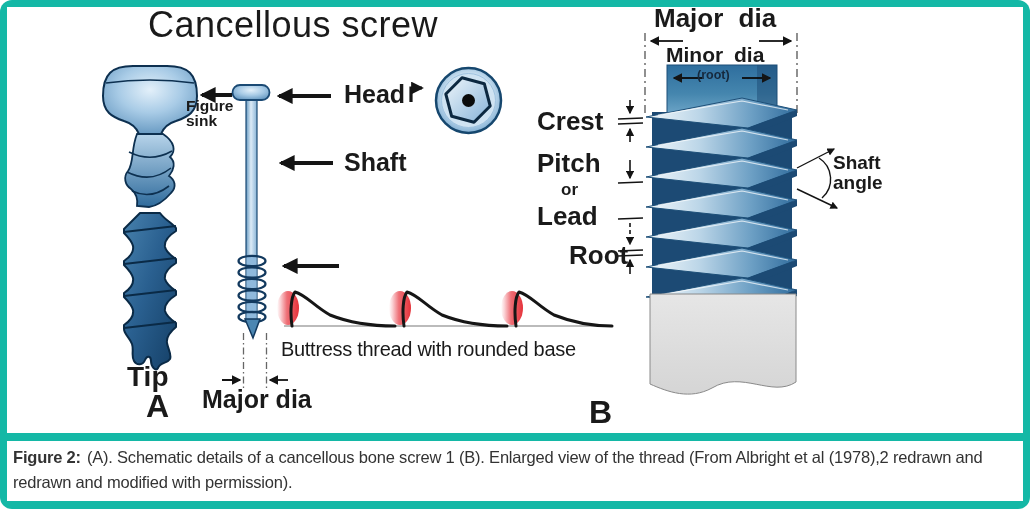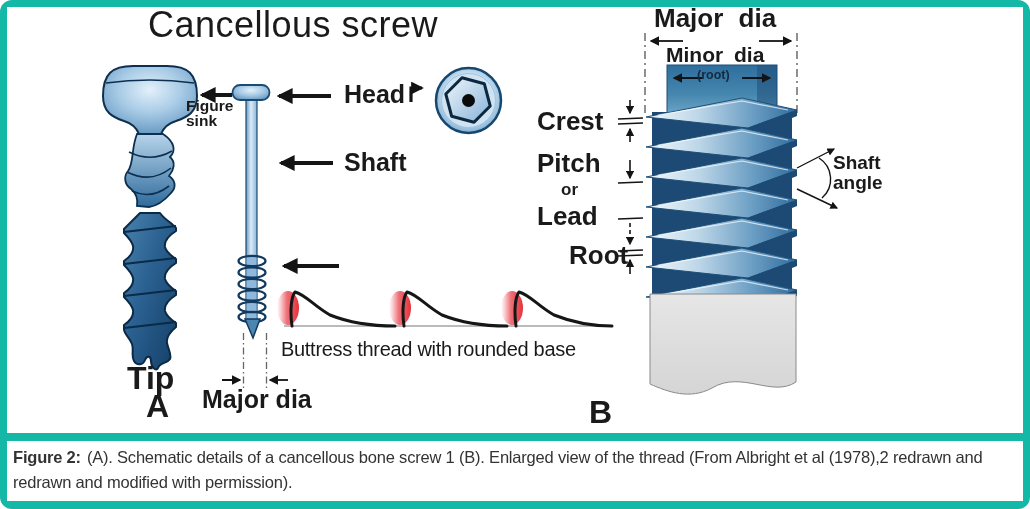--- a/index.html
+++ b/index.html
@@ -12,21 +12,21 @@
   .fig-area{position:absolute;left:7px;top:7px;width:1016px;height:426px;background:#ffffff;}
   .cap-area{position:absolute;left:7px;top:441px;width:1016px;height:60px;background:#ffffff;}
   .art{position:absolute;left:0;top:0;width:1030px;height:509px;}
   .lbl{position:absolute;color:#1a1a1a;font-weight:bold;white-space:nowrap;line-height:1.05;}
   .lbl.wrap{white-space:normal;}
   .title{left:148px;top:6px;font-size:36px;font-weight:400;letter-spacing:.5px;}
   .counter-sink{left:186px;top:98px;font-size:15.5px;width:74px;line-height:15px;}
   .head-l{left:344px;top:81px;font-size:25px;}
   .shaft-l{left:344px;top:149px;font-size:25px;}
   .thread-l{left:351px;top:251px;font-size:25px;}
-  .tip-l{left:127px;top:362px;font-size:32px;}
+  .tip-l{left:127px;top:362px;font-size:28px;}
   .a-l{left:146px;top:390px;font-size:32px;}
   .majdia-a{left:202px;top:386px;font-size:25px;}
   .buttress-l{left:281px;top:339px;font-size:20px;font-weight:400;letter-spacing:-.3px;}
   .majdia-b{left:654px;top:5px;font-size:26px;word-spacing:8px;}
   .mindia-b{left:666px;top:44px;font-size:21px;word-spacing:5px;}
   .root-top{left:697px;top:69px;font-size:12.5px;color:#16293d;}
   .crest-l{left:537px;top:108px;font-size:26px;}
   .pitch-l{left:537px;top:150px;font-size:26px;}
   .or-l{left:561px;top:181px;font-size:17px;}
   .lead-l{left:537px;top:203px;font-size:26px;}

